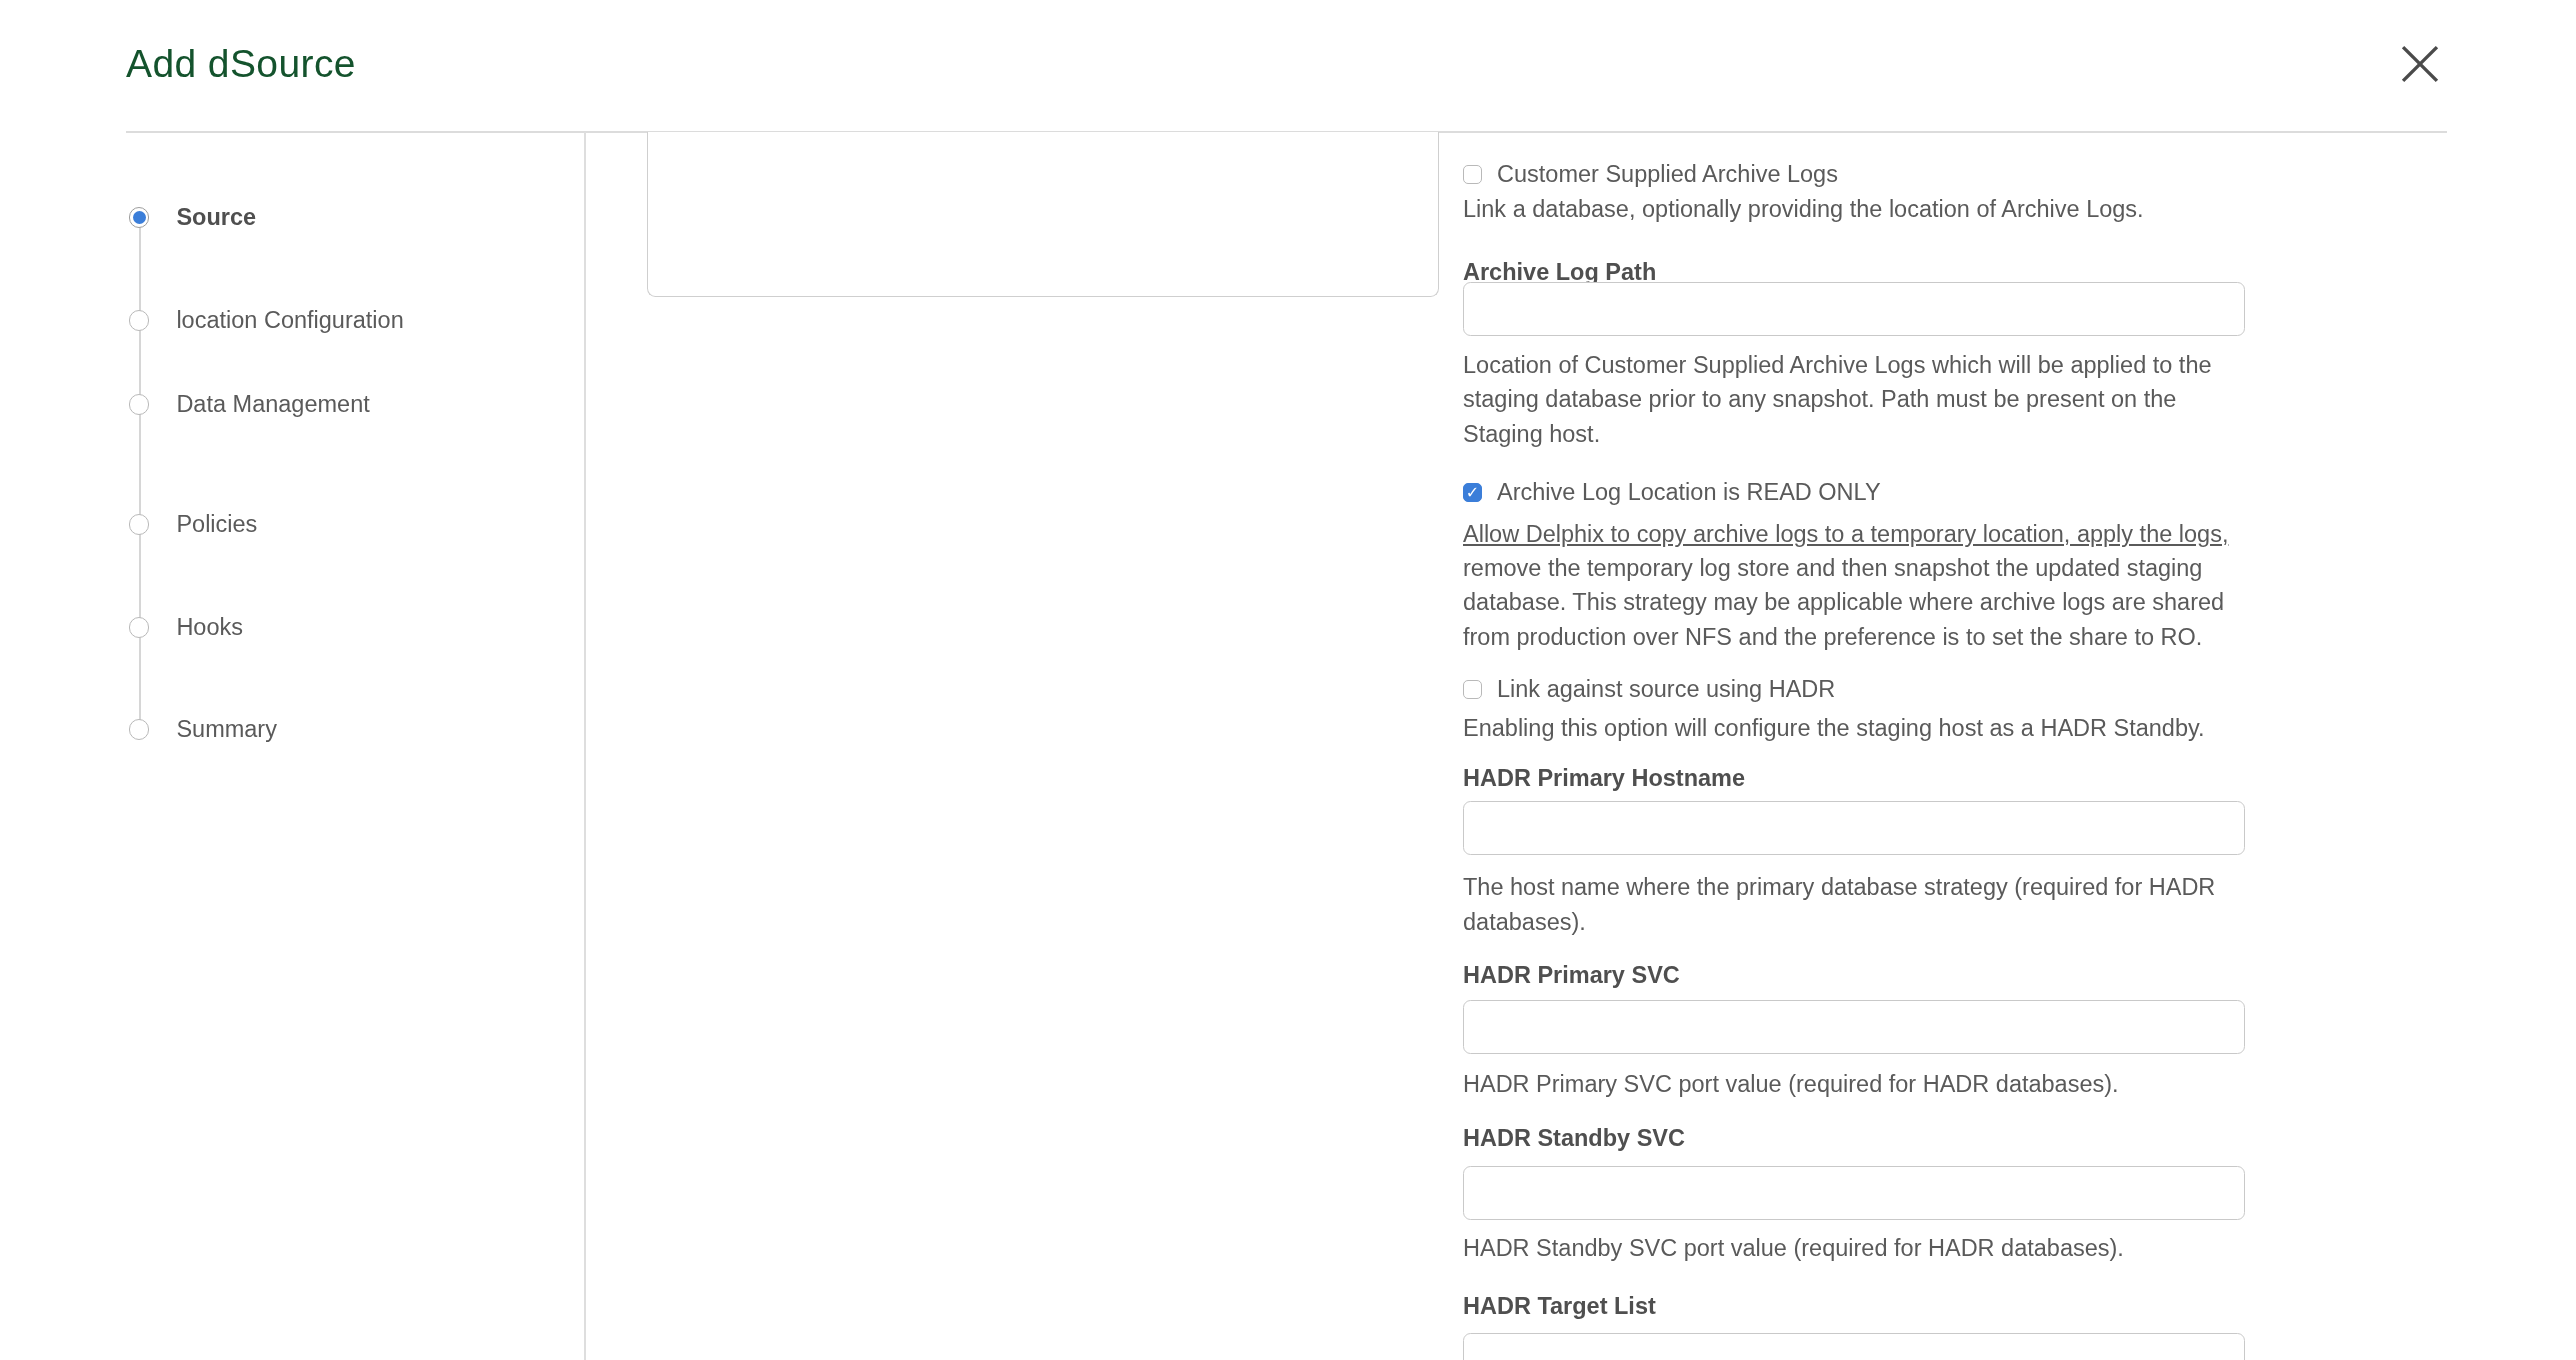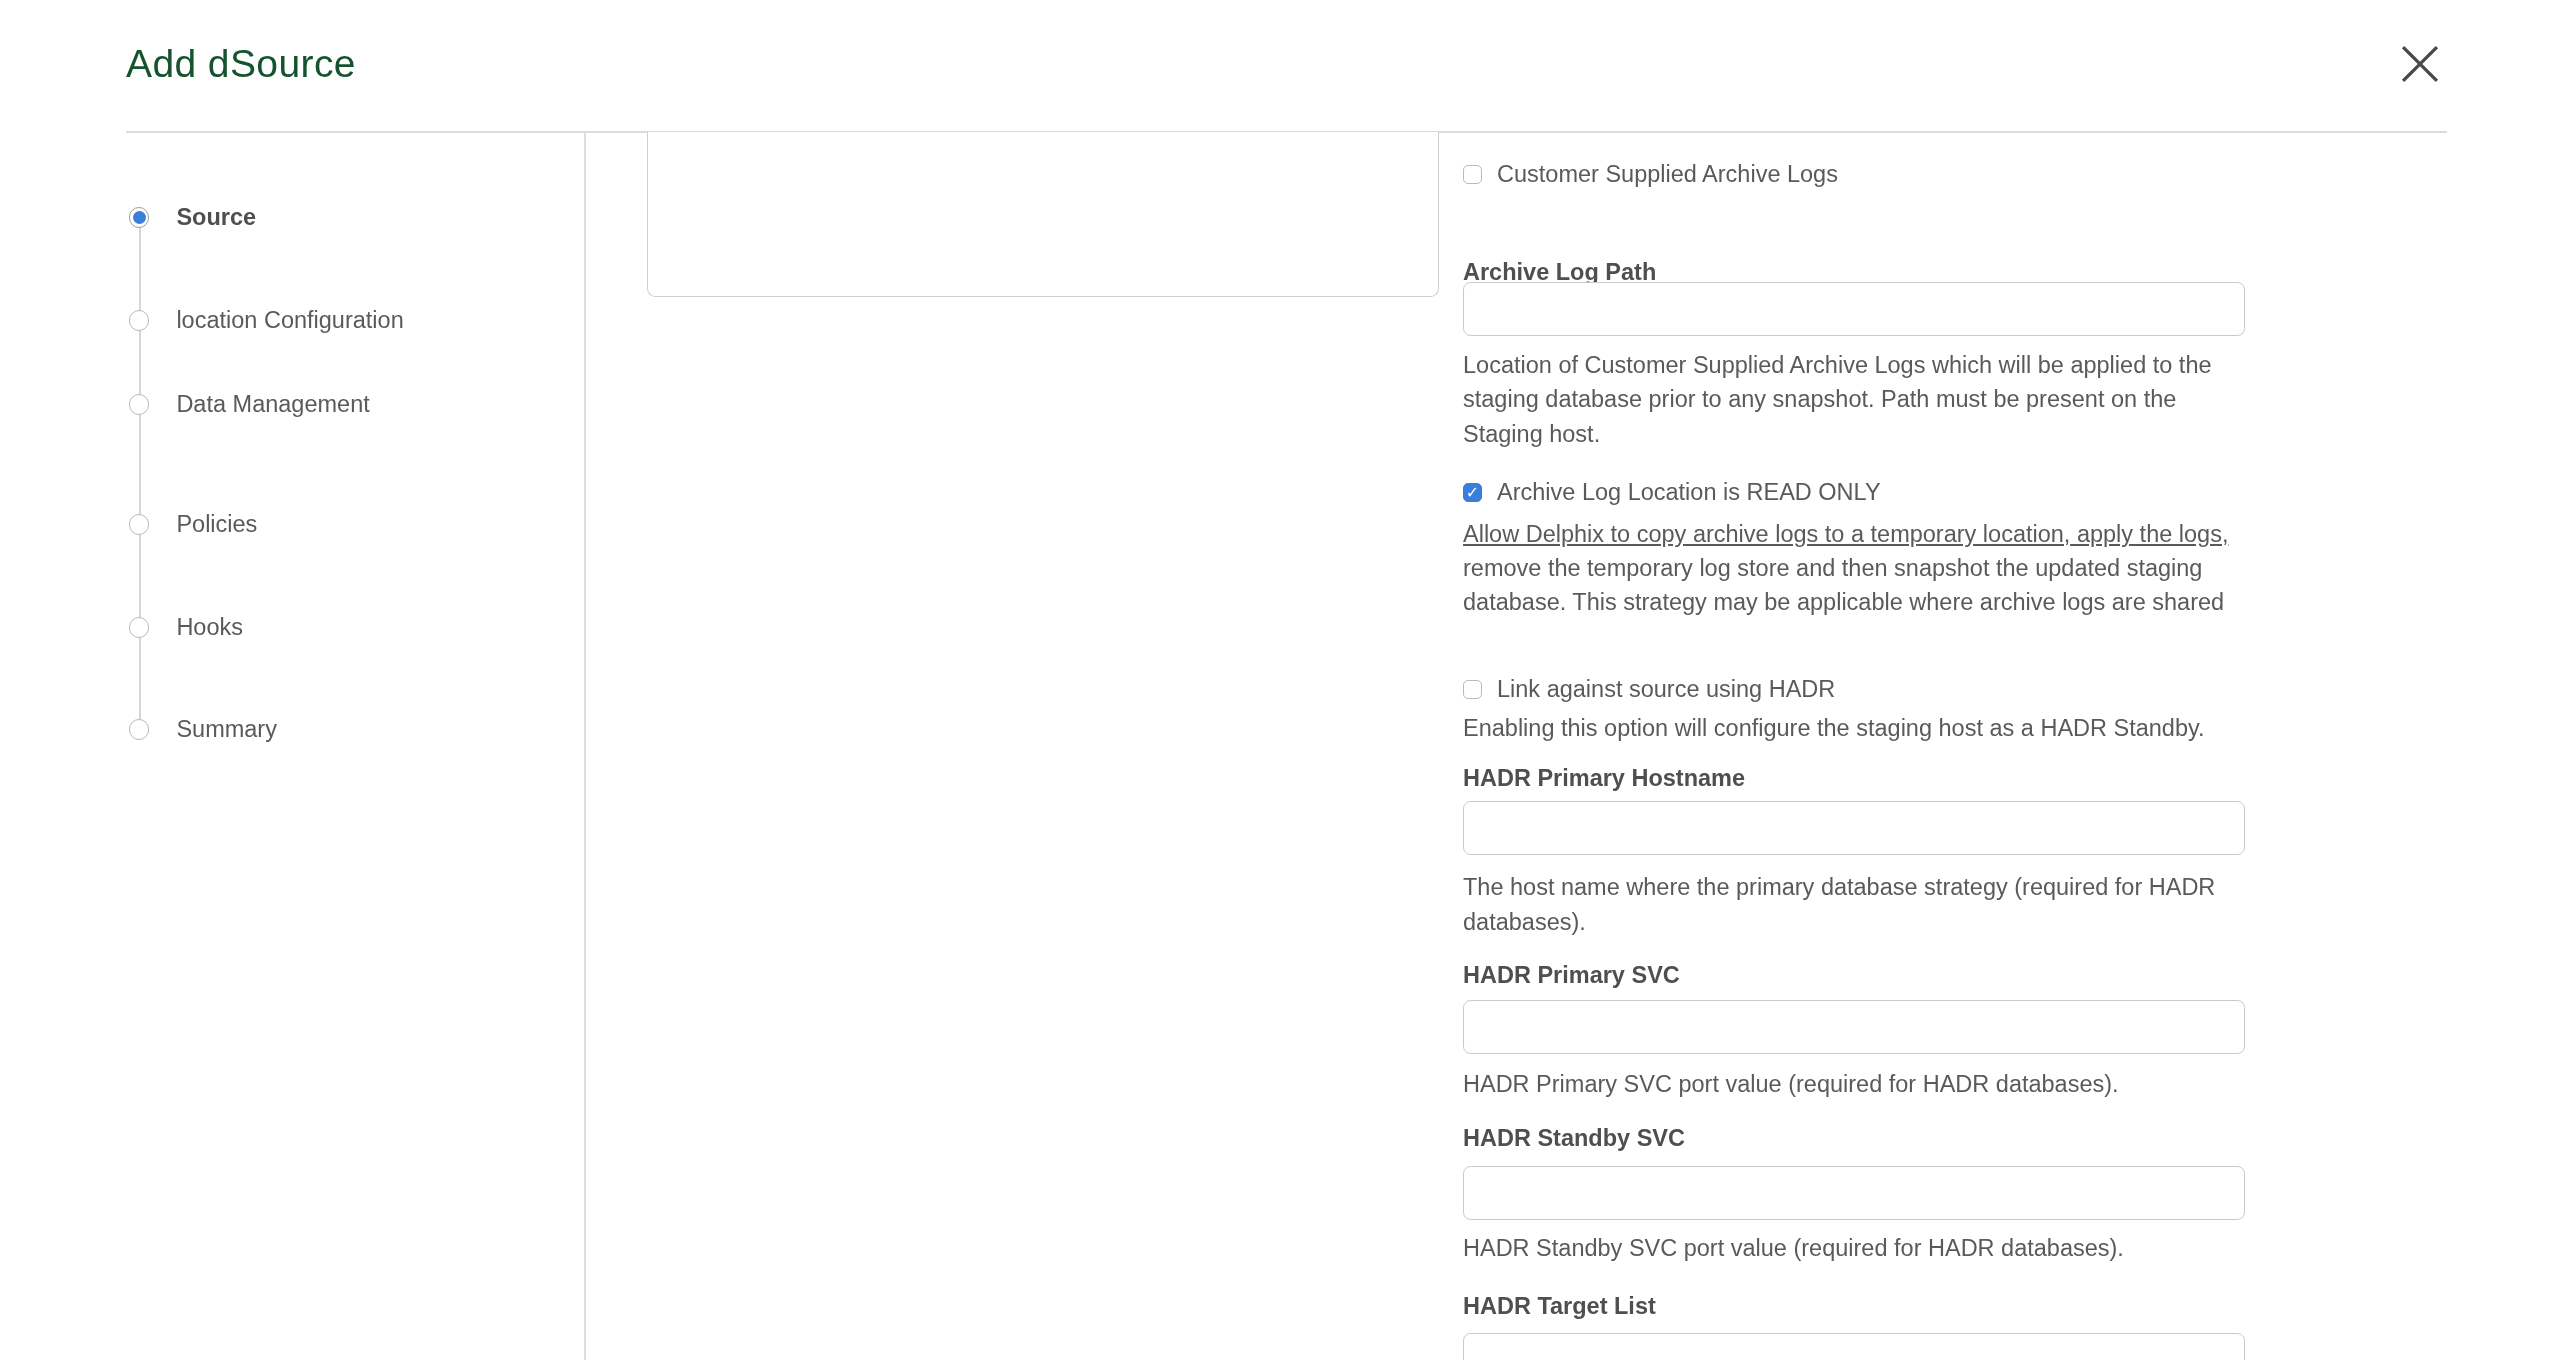--- a/index.html
+++ b/index.html
@@ -77,34 +77,36 @@
     <span class="step-circle"></span>
     <span class="step-label">Summary</span>
   </div>
 
   <div class="abs mid-box"></div>
 
   <div class="abs cb-row" style="top:162px;">
     <span class="cb-box"></span>
     <span class="cb-label">Customer Supplied Archive Logs</span>
   </div>
+  <div class="abs help" style="top:192px;">Link a database, optionally providing the location of Archive Logs.</div>
 
   <div class="abs field-label" style="top:255px;">Archive Log Path</div>
   <input class="abs txt-input" style="top: 282px;" type="text" value="">
   <div class="abs help" style="top:348px;">Location of Customer Supplied Archive Logs which will be applied to the</div>
   <div class="abs help" style="top:382px;">staging database prior to any snapshot. Path must be present on the</div>
   <div class="abs help" style="top:417px;">Staging host.</div>
 
   <div class="abs cb-row" style="top:480px;">
     <span class="cb-box checked">✓</span>
     <span class="cb-label">Archive Log Location is READ ONLY</span>
   </div>
   <div class="abs help" style="top:517px;text-decoration:underline;">Allow Delphix to copy archive logs to a temporary location, apply the logs,</div>
   <div class="abs help" style="top:551px;">remove the temporary log store and then snapshot the updated staging</div>
   <div class="abs help" style="top:585px;">database. This strategy may be applicable where archive logs are shared</div>
+  <div class="abs help" style="top:620px;">from production over NFS and the preference is to set the share to RO.</div>
 
   <div class="abs cb-row" style="top:677px;">
     <span class="cb-box"></span>
     <span class="cb-label">Link against source using HADR</span>
   </div>
   <div class="abs help" style="top:711px;">Enabling this option will configure the staging host as a HADR Standby.</div>
 
   <div class="abs field-label" style="top:761px;">HADR Primary Hostname</div>
   <input class="abs txt-input" style="top: 801px;" type="text" value="">
   <div class="abs help" style="top:870px;">The host name where the primary database strategy (required for HADR</div>

